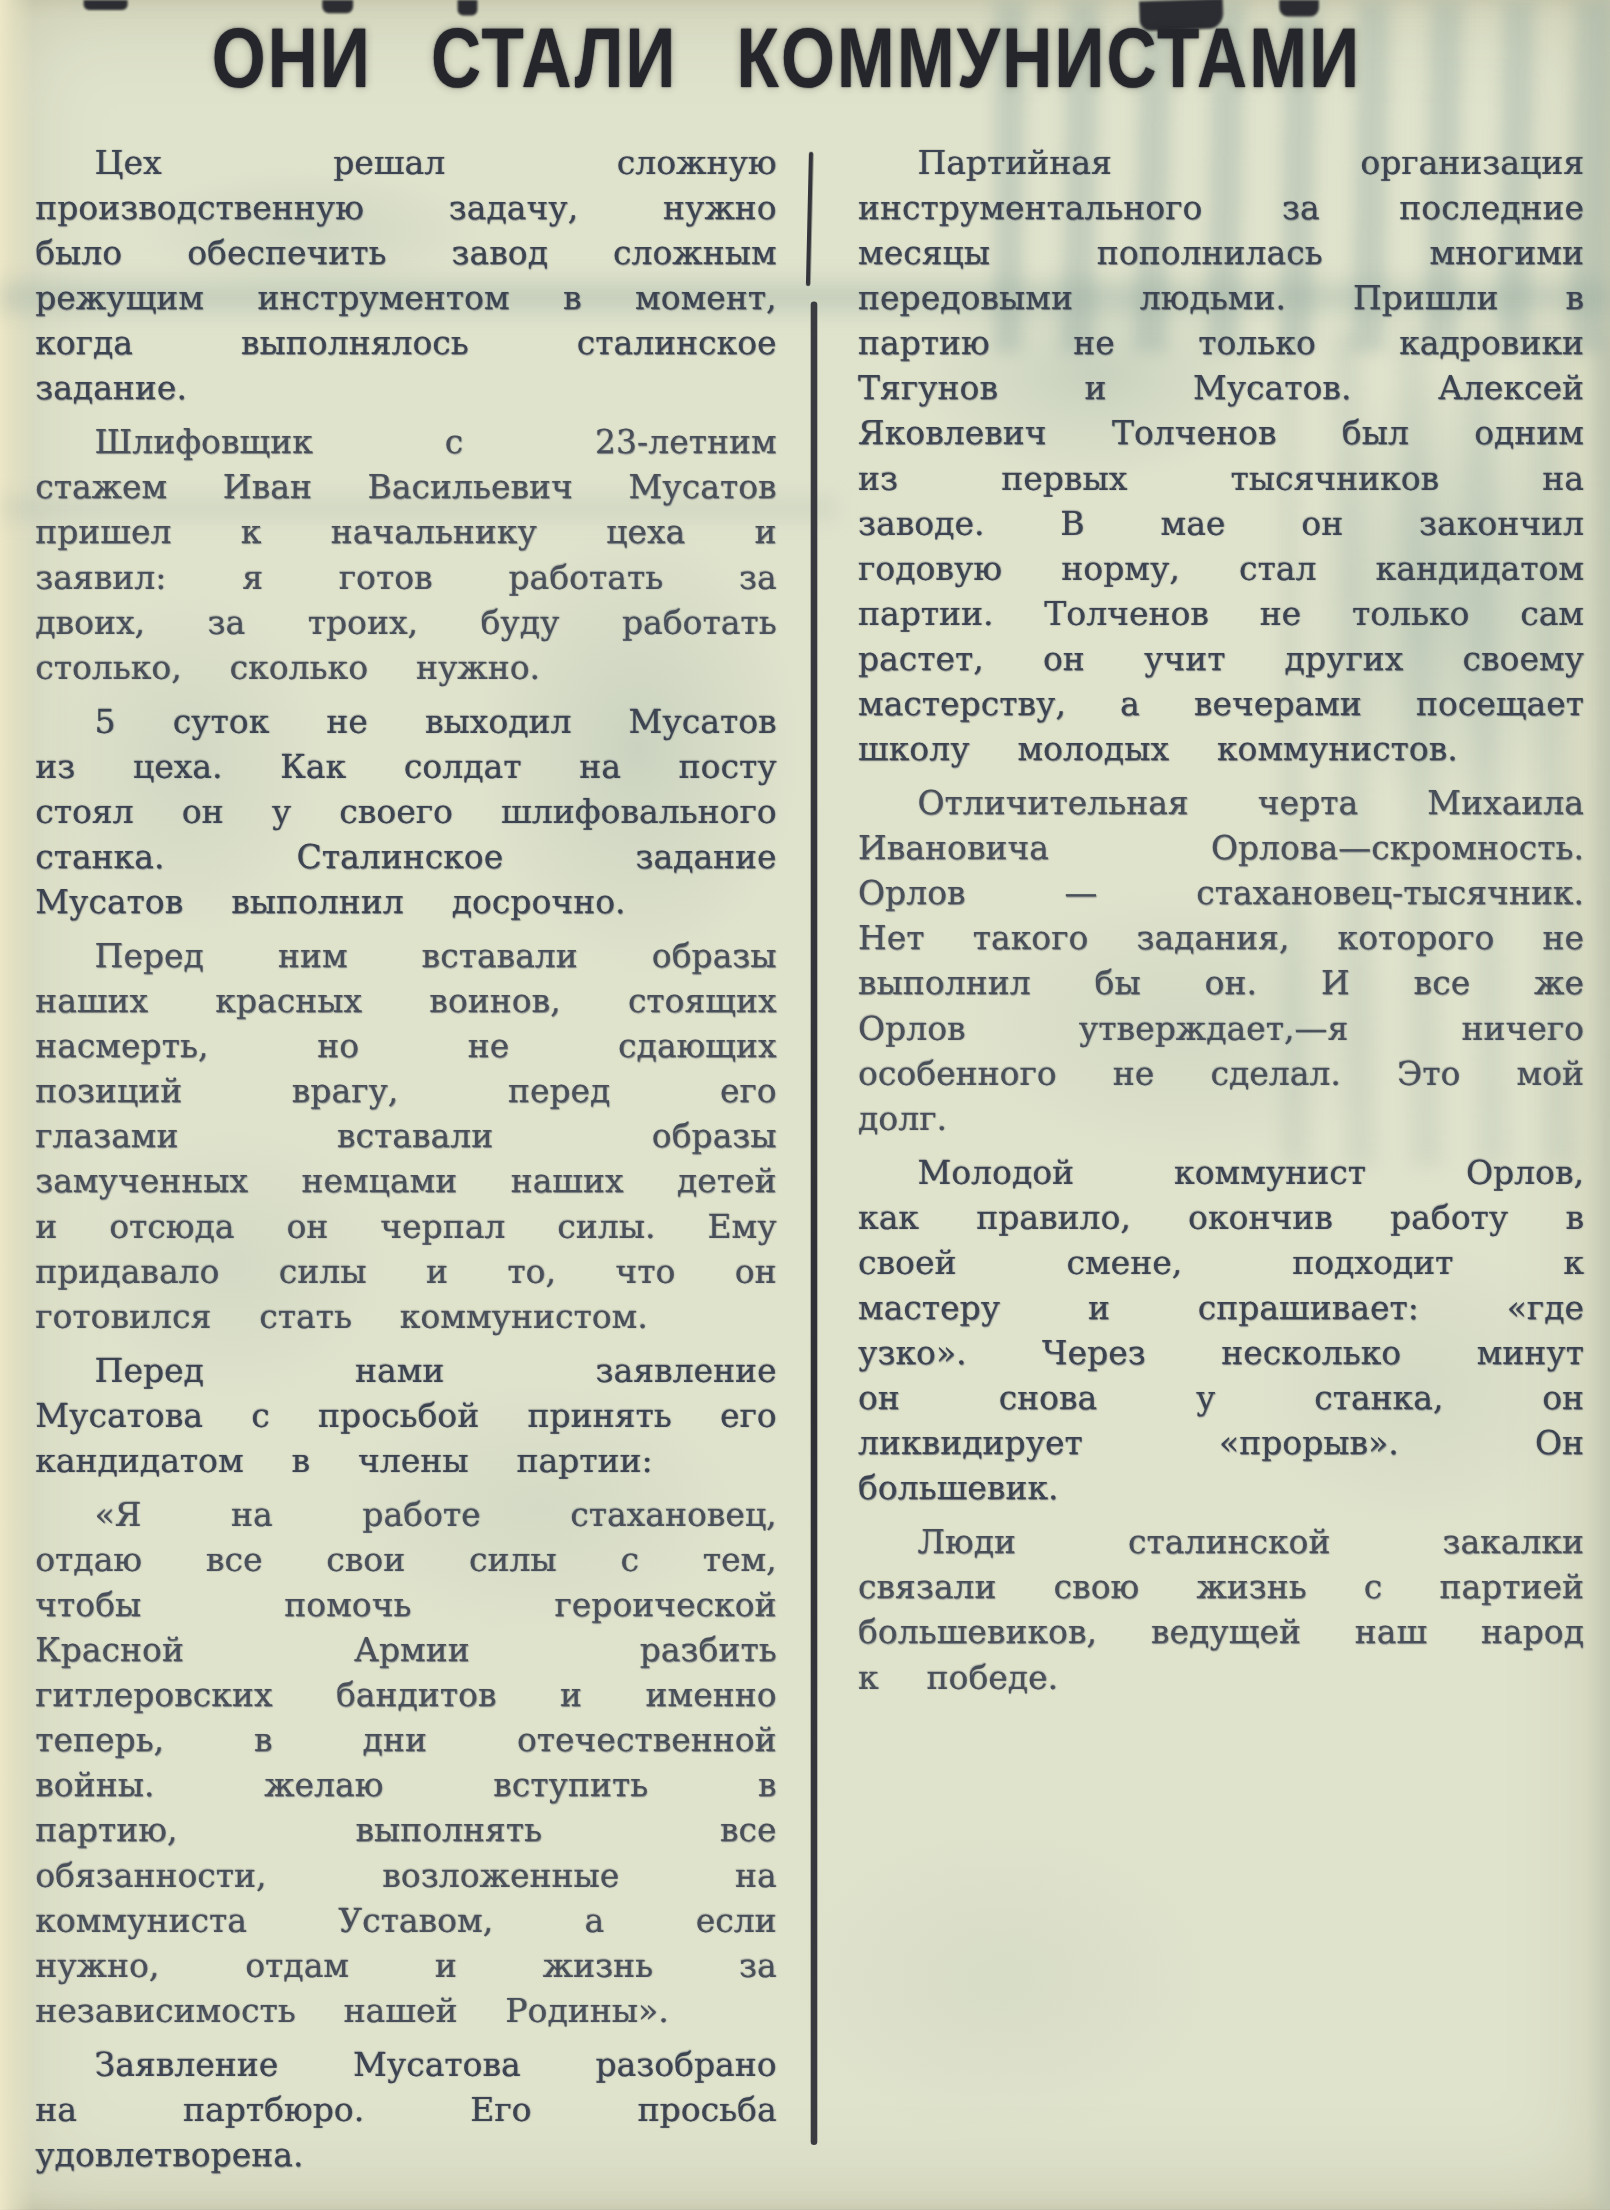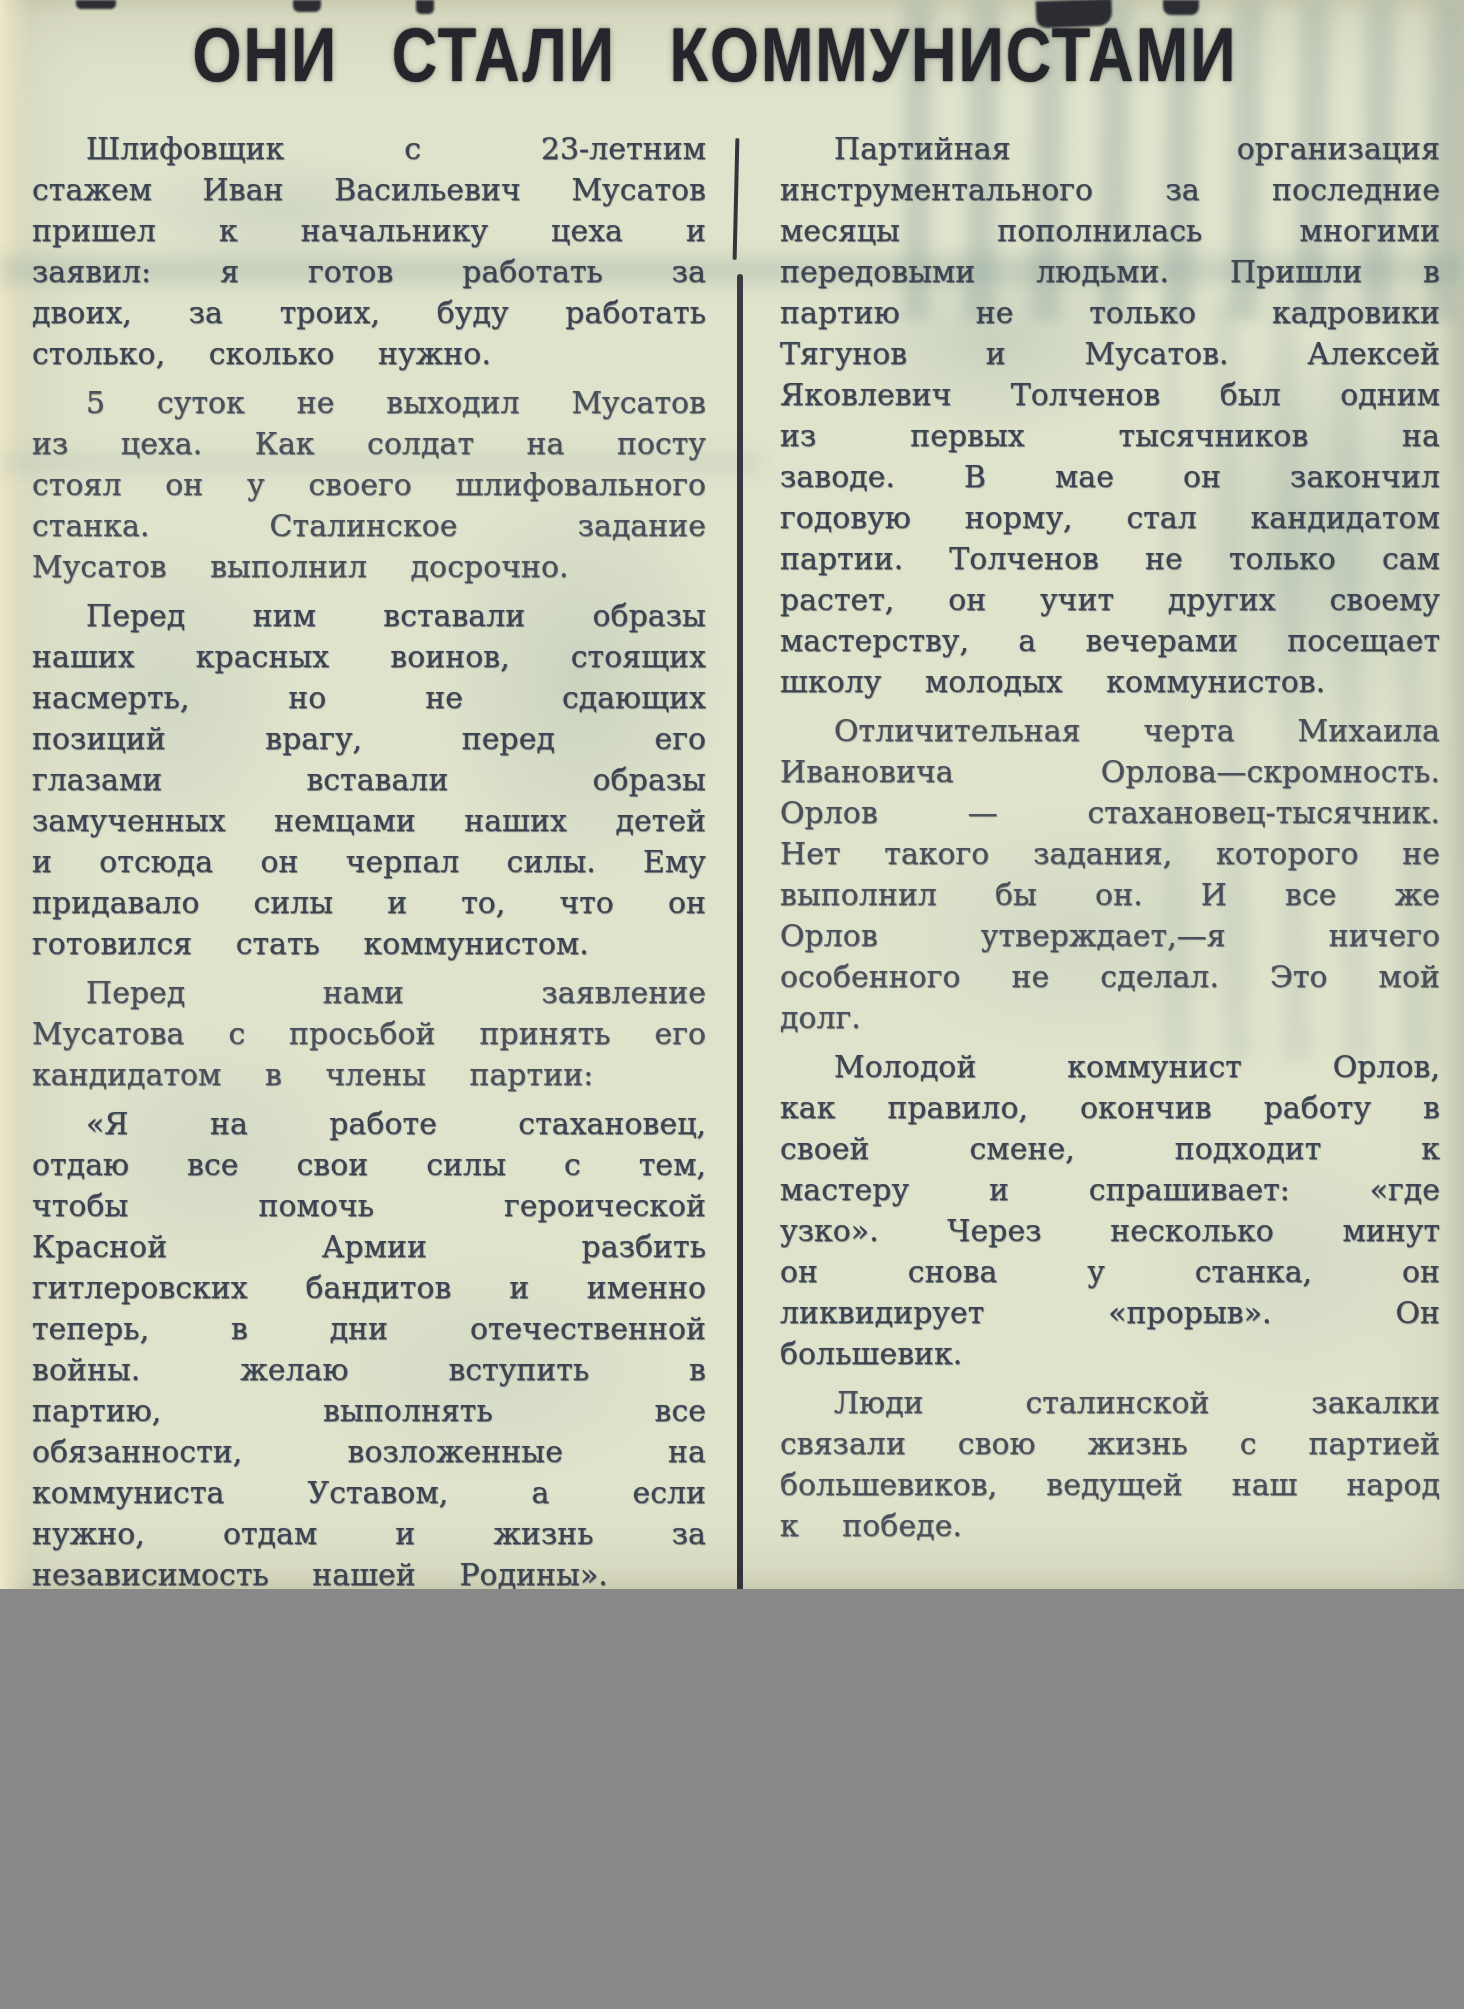--- a/index.html
+++ b/index.html
@@ -6,21 +6,21 @@
     --paper:#e0e3cc;
     --paper-edge:#ece7c7;
     --stain:#9fb5ae;
     --ink:#3d4451;
     --headline-ink:#25262c;
     --divider:#33353b;
   }
   html,body{margin:0;padding:0;background:#888;}
   .page{
     position:relative;
-    width:1464px;height:1589px;
+    width:1464px;height:2009px;
     margin:0 auto;
     background:var(--paper);
     overflow:hidden;
     box-shadow:inset 0 0 90px rgba(125,120,80,.28), inset 0 0 18px rgba(110,110,80,.18);
     font-family:"DejaVu Serif", serif;
   }
   
   .edge-strip{position:absolute;left:0;top:0;width:30px;height:100%;
     background:linear-gradient(90deg,var(--paper-edge),rgba(236,231,199,0));}
   .edge-strip.right{left:auto;right:0;width:22px;
@@ -117,20 +117,21 @@
 
   <div class="frag f1"></div>
   <div class="frag f2"></div>
   <div class="frag f3"></div>
   <div class="frag f4"></div>
   <div class="frag f5"></div>
 
   <h1 class="headline">ОНИ СТАЛИ КОММУНИСТАМИ</h1>
 
   <div class="col left">
+    <p>Цех решал сложную производственную задачу, нужно было обеспечить завод сложным режущим инструментом в момент, когда выполнялось сталинское задание.</p>
     <p>Шлифовщик с 23-летним стажем Иван Васильевич Мусатов пришел к начальнику цеха и заявил: я готов работать за двоих, за троих, буду работать столько, сколько нужно.</p>
     <p>5 суток не выходил Мусатов из цеха. Как солдат на посту стоял он у своего шлифовального станка. Сталинское задание Мусатов выполнил досрочно.</p>
     <p>Перед ним вставали образы наших красных воинов, стоящих насмерть, но не сдающих позиций врагу, перед его глазами вставали образы замученных немцами наших детей и отсюда он черпал силы. Ему придавало силы и то, что он готовился стать коммунистом.</p>
     <p>Перед нами заявление Мусатова с просьбой принять его кандидатом в члены партии:</p>
     <p>«Я на работе стахановец, отдаю все свои силы с тем, чтобы помочь героической Красной Армии разбить гитлеровских бандитов и именно теперь, в дни отечественной войны. желаю вступить в партию, выполнять все обязанности, возложенные на коммуниста Уставом, а если нужно, отдам и жизнь за независимость нашей Родины».</p>
     <p>Заявление Мусатова разобрано на партбюро. Его просьба удовлетворена.</p>
   </div>
 
   <div class="divider seg1"></div>
   <div class="divider seg2"></div>

